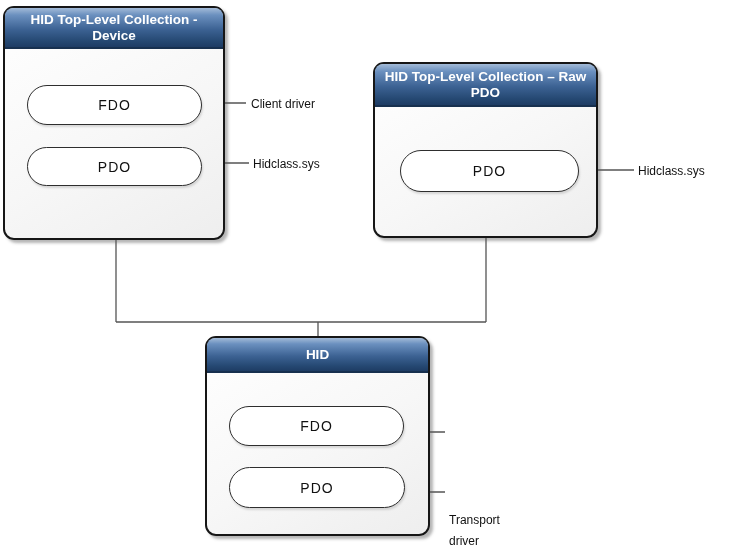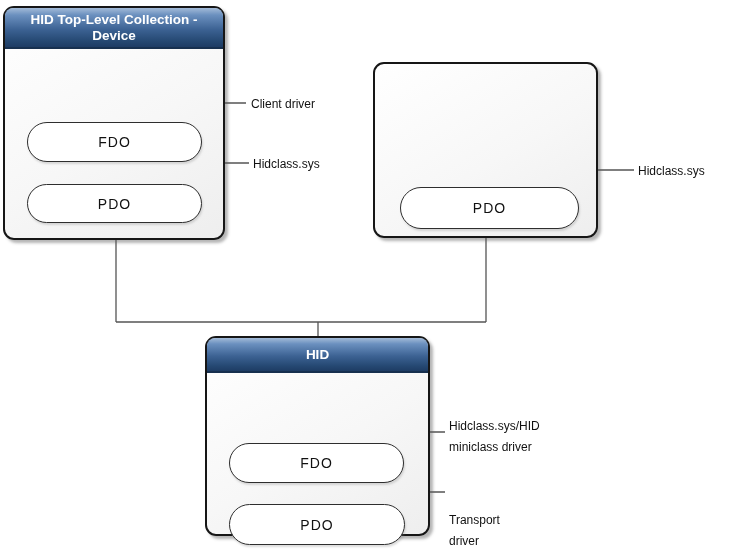--- a/index.html
+++ b/index.html
@@ -56,21 +56,20 @@
     border: 1.4px solid #2e2e2e;
     border-radius: 22px;
     box-shadow: 1px 2px 2px rgba(120,120,120,0.25);
     display: flex;
     align-items: center;
     justify-content: center;
     font-size: 14px;
     letter-spacing: 1px;
     color: #111111;
     z-index: 2;
-    margin-top: 37px;
   }
   .annotation {
     position: absolute;
     font-size: 12px;
     color: #111111;
     line-height: 21px;
     z-index: 2;
   }
   .nowrap { white-space: nowrap; }
 </style>
@@ -101,20 +100,23 @@
     </div>
     <div class="pill" style="left:22px; top:77px; width:175px; height:40px;">
       <span>FDO</span>
     </div>
     <div class="pill" style="left:22px; top:139px; width:175px; height:39px;">
       <span>PDO</span>
     </div>
   </div>
 
   <div class="node" style="left:373px; top:62px; width:225px; height:176px;">
+    <div class="node-header" style="height:43px;">
+      <span class="title-text" style="max-width:205px;">HID Top-Level Collection – Raw PDO</span>
+    </div>
     <div class="pill" style="left:25px; top:86px; width:179px; height:42px;">
       <span>PDO</span>
     </div>
   </div>
 
   <div class="node" style="left:205px; top:336px; width:225px; height:200px;">
     <div class="node-header" style="height:35px;">
       <span class="title-text">HID</span>
     </div>
     <div class="pill" style="left:22px; top:68px; width:175px; height:40px;">
@@ -124,17 +126,16 @@
       <span>PDO</span>
     </div>
   </div>
 
   <div class="annotation nowrap" style="left:251px; top:94px;">Client driver</div>
 
   <div class="annotation nowrap" style="left:253px; top:154px;">Hidclass.sys</div>
 
   <div class="annotation nowrap" style="left:638px; top:161px;">Hidclass.sys</div>
 
-  <div class="annotation" style="left:449px; top:416px; width:124px;">Hidclass.sys/HID miniclass driver</div>
 
   <div class="annotation" style="left:449px; top:470px; width:80px;margin-top:40px;">Transport driver</div>
 
 </div>
 
 </body></html>

